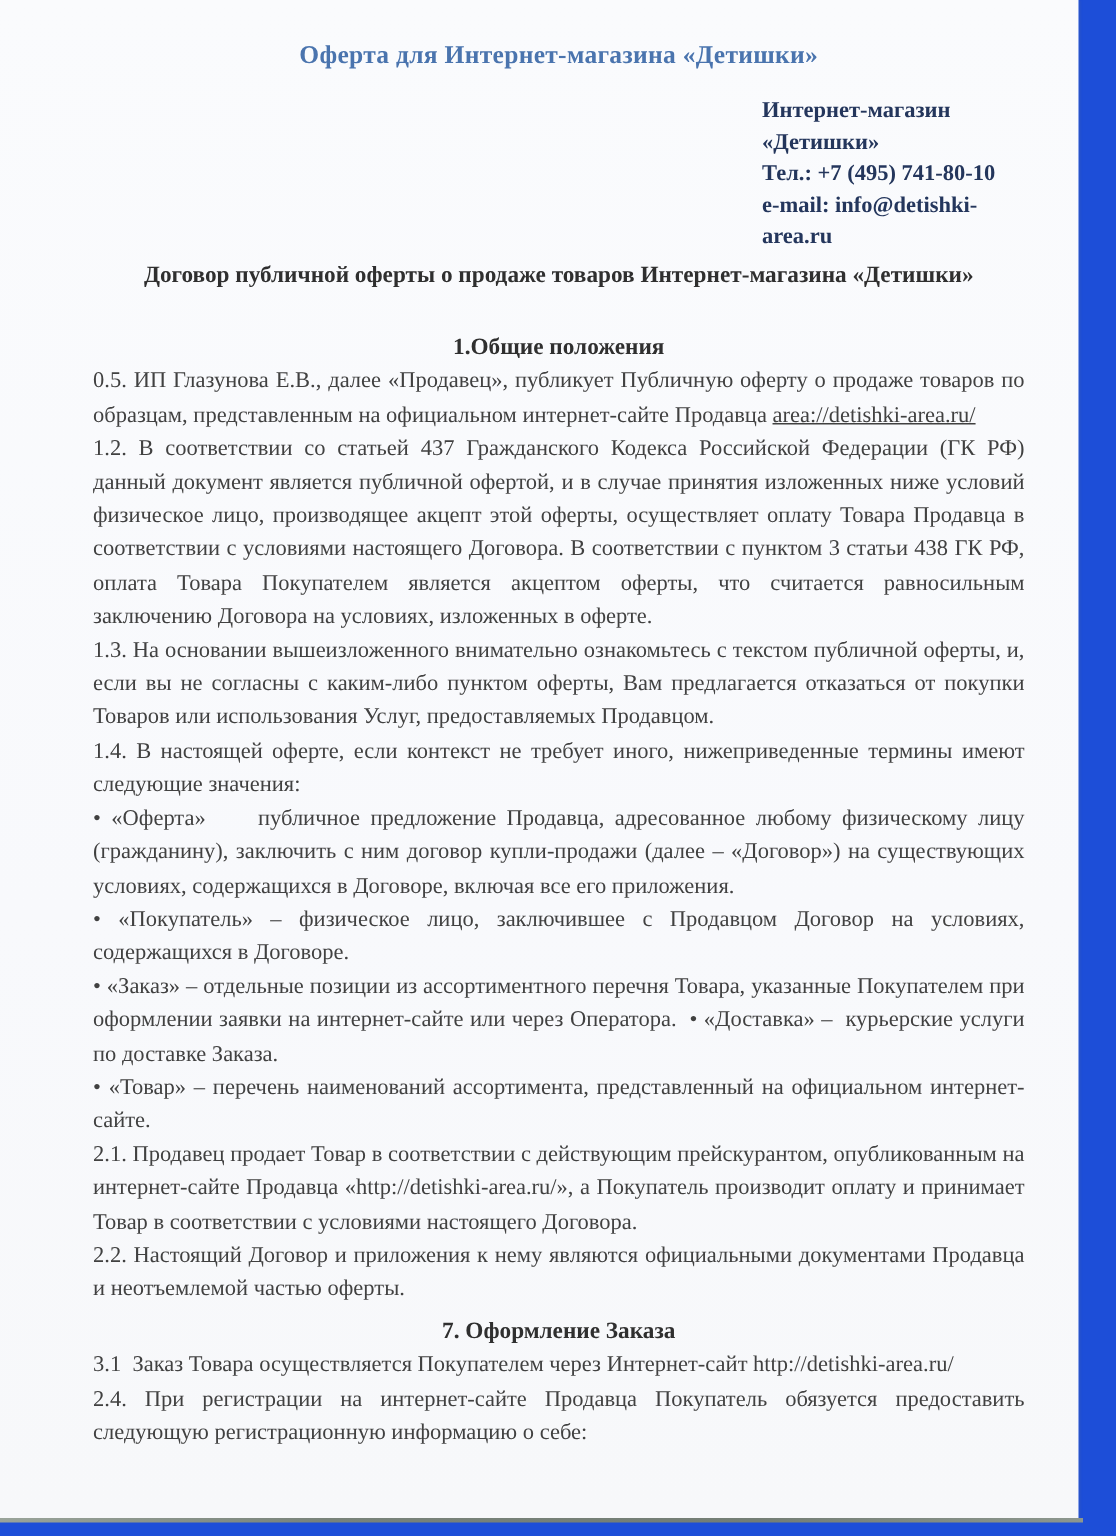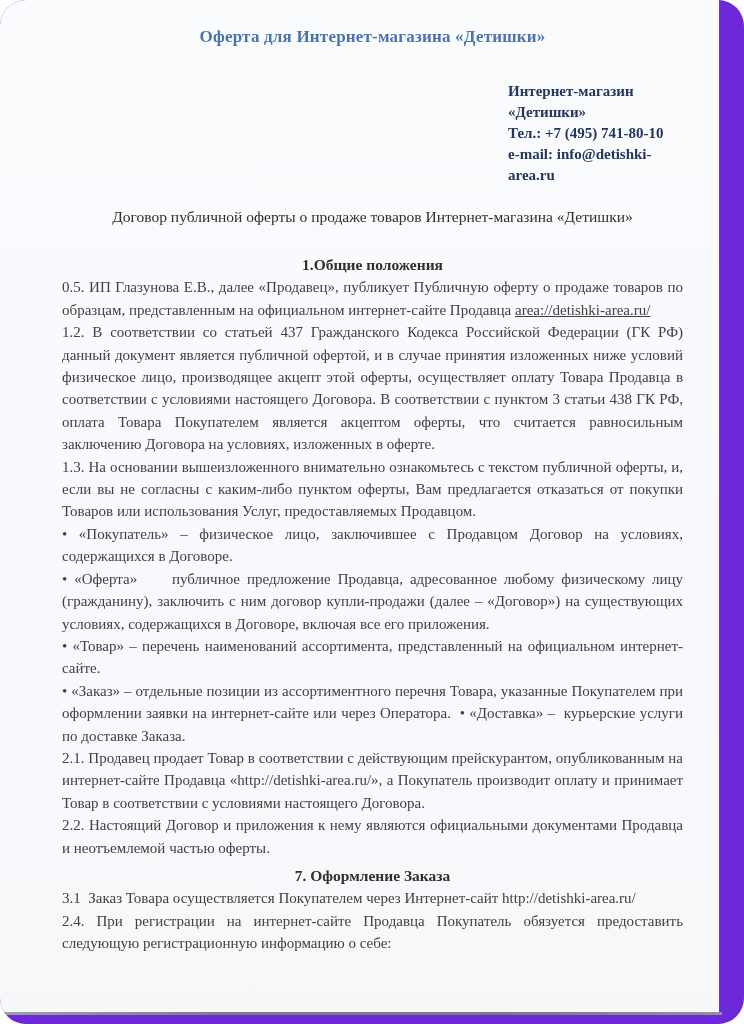--- a/index.html
+++ b/index.html
@@ -4,23 +4,22 @@
 <style>
   html, body { margin: 0; padding: 0; }
   body {
     width: 744px; height: 1024px;
     font-family: "Liberation Serif", "DejaVu Serif", serif;
     -webkit-font-smoothing: antialiased;
   }
   .scan {
     position: relative;
     width: 744px; height: 1024px;
-    background: #6d28d9;
+    background: #1d4ed8;
     overflow: hidden;
-    border-radius: 26px;
   }
   .paper {
     position: absolute; left: 0; top: 0;
     width: 719px; height: 1012px;
     background: linear-gradient(180deg, #fafbfd 0%, #f8f9fc 60%, #f7f8fa 100%);
     overflow: hidden;
     box-shadow: 1px 0 2px rgba(120,120,100,0.25);
   }
   .paper-edge {
     position: absolute; left: 0; top: 1012px;
@@ -34,32 +33,32 @@
   .page-title {
     margin-top: 25px;
     text-align: center;
     font-weight: bold;
     font-size: 17px;
     line-height: 23px;
     color: #4a74ae;
     letter-spacing: 0.2px;
   }
   .contact {
-    margin-top: 33px;
+    margin-top: 16px;
     margin-left: 446px;
     font-weight: bold;
     font-size: 15px;
     line-height: 21px;
     color: #24365c;
     white-space: pre-line;
   }
   .doc-heading {
-    margin-top: 20px;
+    margin-top: 4px;
     text-align: center;
-    font-weight: normal;
+    font-weight: bold;
     font-size: 15.5px;
     line-height: 22px;
     color: #2f2f2f;
   }
   .section-heading {
     margin-top: 6px;
     text-align: center;
     font-weight: bold;
     font-size: 15.5px;
     line-height: 22.4px;
@@ -87,24 +86,25 @@
 Тел.: +7 (495) 741-80-10
 e-mail: info@detishki-
 area.ru</div>
 
       <div class="doc-heading">Договор публичной оферты о продаже товаров Интернет-магазина «Детишки»</div>
 
       <div class="section-heading first">1.Общие положения</div>
       <div class="para"><span>0.5. ИП Глазунова Е.В., далее «Продавец», публикует Публичную оферту о продаже товаров по образцам, представленным на официальном интернет-сайте Продавца </span><span class="link">area://detishki-area.ru/</span></div>
       <div class="para">1.2. В соответствии со статьей 437 Гражданского Кодекса Российской Федерации (ГК РФ) данный документ является публичной офертой, и в случае принятия изложенных ниже условий физическое лицо, производящее акцепт этой оферты, осуществляет оплату Товара Продавца в соответствии с условиями настоящего Договора. В соответствии с пунктом 3 статьи 438 ГК РФ, оплата Товара Покупателем является акцептом оферты, что считается равносильным заключению Договора на условиях, изложенных в оферте.</div>
       <div class="para">1.3. На основании вышеизложенного внимательно ознакомьтесь с текстом публичной оферты, и, если вы не согласны с каким-либо пунктом оферты, Вам предлагается отказаться от покупки Товаров или использования Услуг, предоставляемых Продавцом.</div>
+      <div class="para">1.4. В настоящей оферте, если контекст не требует иного, нижеприведенные термины имеют следующие значения:</div>
+      <div class="para">• «Оферта»&nbsp;&nbsp;&nbsp;&nbsp; публичное предложение Продавца, адресованное любому физическому лицу (гражданину), заключить с ним договор купли-продажи (далее – «Договор») на существующих условиях, содержащихся в Договоре, включая все его приложения.</div>
       <div class="para">• «Покупатель» – физическое лицо, заключившее с Продавцом Договор на условиях, содержащихся в Договоре.</div>
-      <div class="para">• «Оферта»&nbsp;&nbsp;&nbsp;&nbsp; публичное предложение Продавца, адресованное любому физическому лицу (гражданину), заключить с ним договор купли-продажи (далее – «Договор») на существующих условиях, содержащихся в Договоре, включая все его приложения.</div>
+      <div class="para">• «Заказ» – отдельные позиции из ассортиментного перечня Товара, указанные Покупателем при оформлении заявки на интернет-сайте или через Оператора. &nbsp;• «Доставка» – &nbsp;курьерские услуги по доставке Заказа.</div>
       <div class="para">• «Товар» – перечень наименований ассортимента, представленный на официальном интернет-сайте.</div>
-      <div class="para">• «Заказ» – отдельные позиции из ассортиментного перечня Товара, указанные Покупателем при оформлении заявки на интернет-сайте или через Оператора. &nbsp;• «Доставка» – &nbsp;курьерские услуги по доставке Заказа.</div>
 
       <div class="para">2.1. Продавец продает Товар в соответствии с действующим прейскурантом, опубликованным на интернет-сайте Продавца «http://detishki-area.ru/», а Покупатель производит оплату и принимает Товар в соответствии с условиями настоящего Договора.</div>
       <div class="para">2.2. Настоящий Договор и приложения к нему являются официальными документами Продавца и неотъемлемой частью оферты.</div>
 
       <div class="section-heading">7. Оформление Заказа</div>
       <div class="para">3.1&nbsp; Заказ Товара осуществляется Покупателем через Интернет-сайт http://detishki-area.ru/</div>
       <div class="para">2.4. При регистрации на интернет-сайте Продавца Покупатель обязуется предоставить следующую регистрационную информацию о себе:</div>
 
     </div>
   </div>

